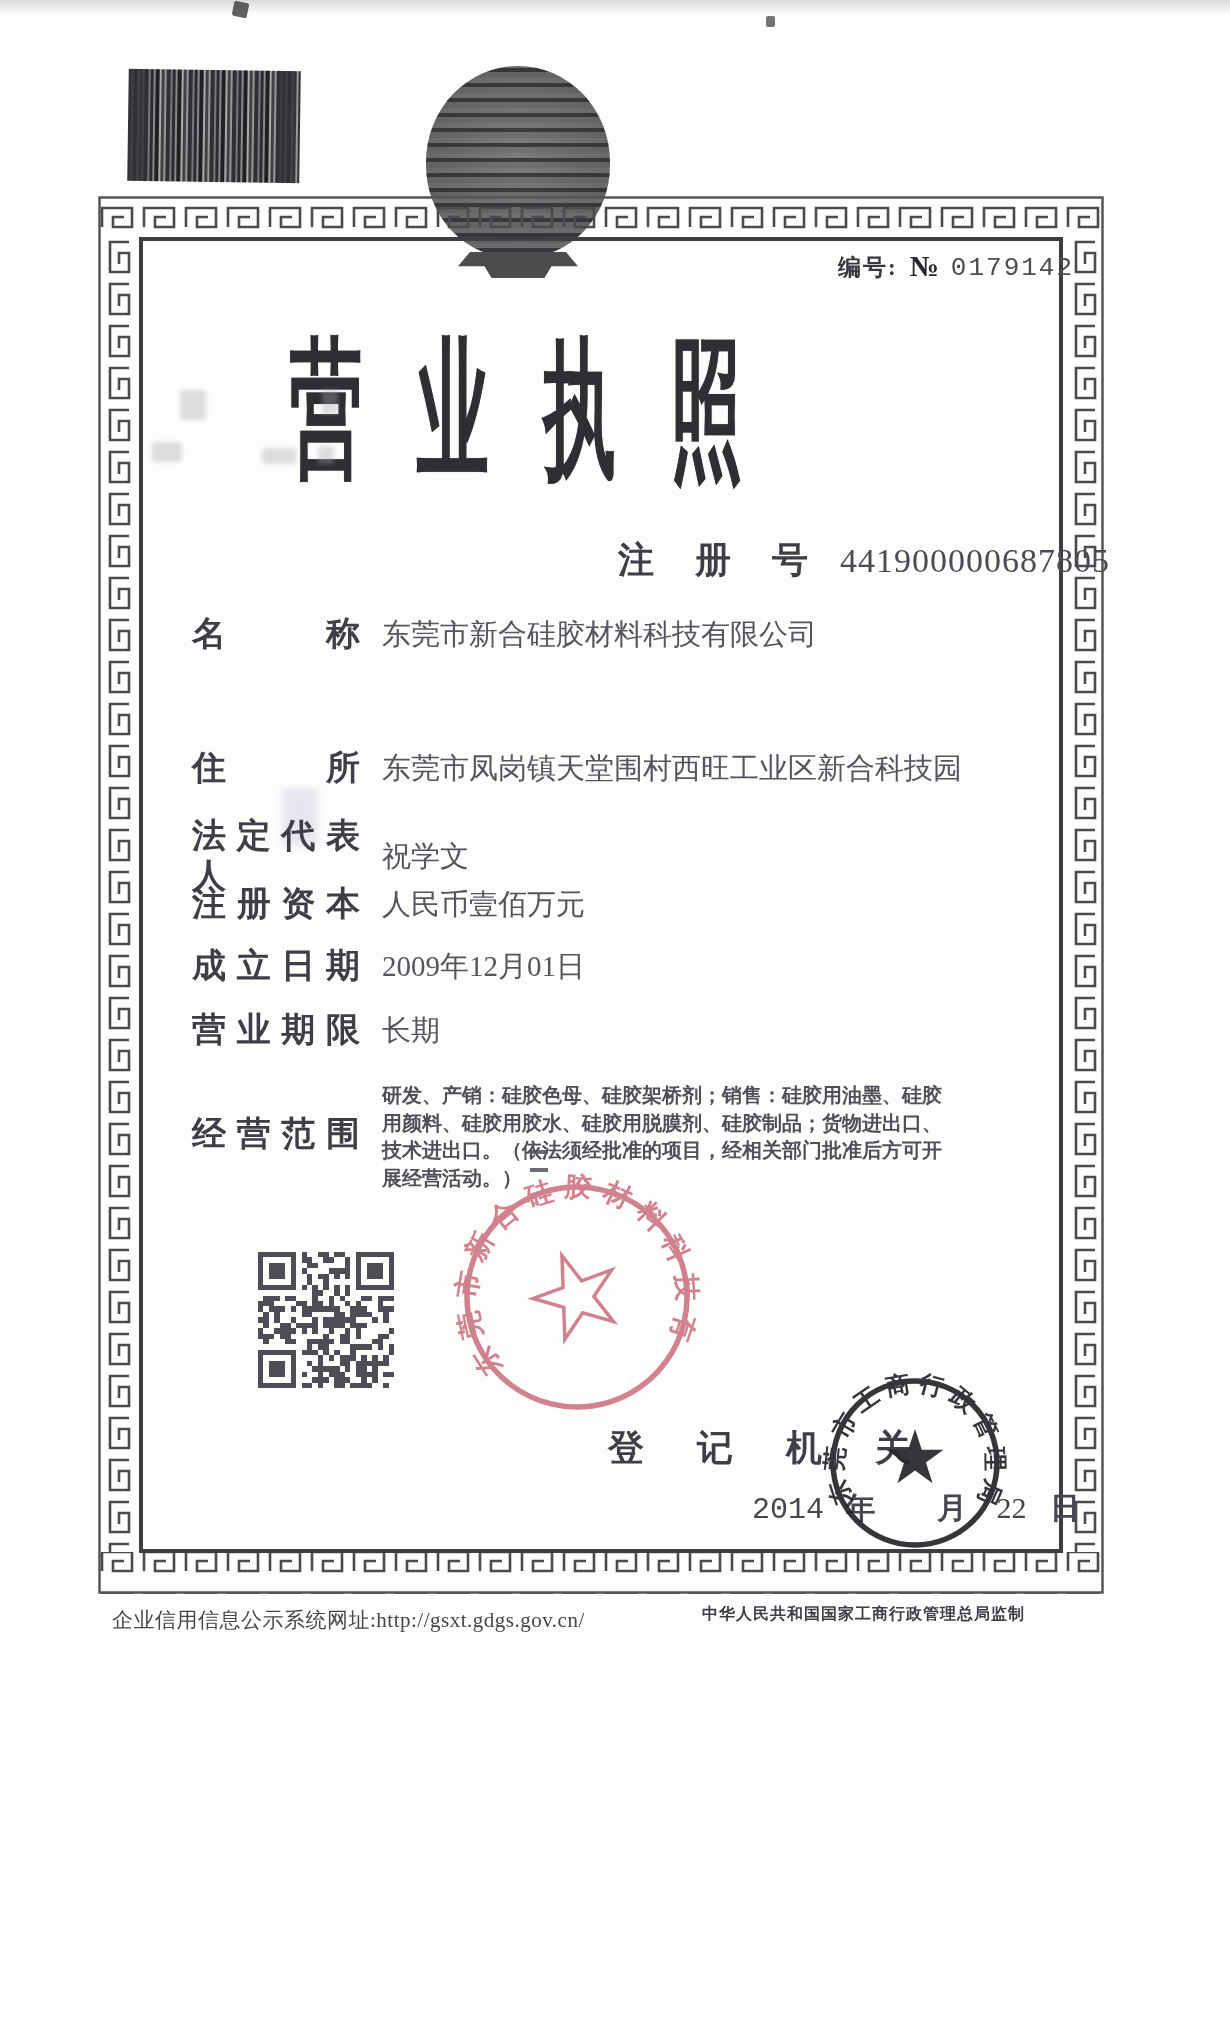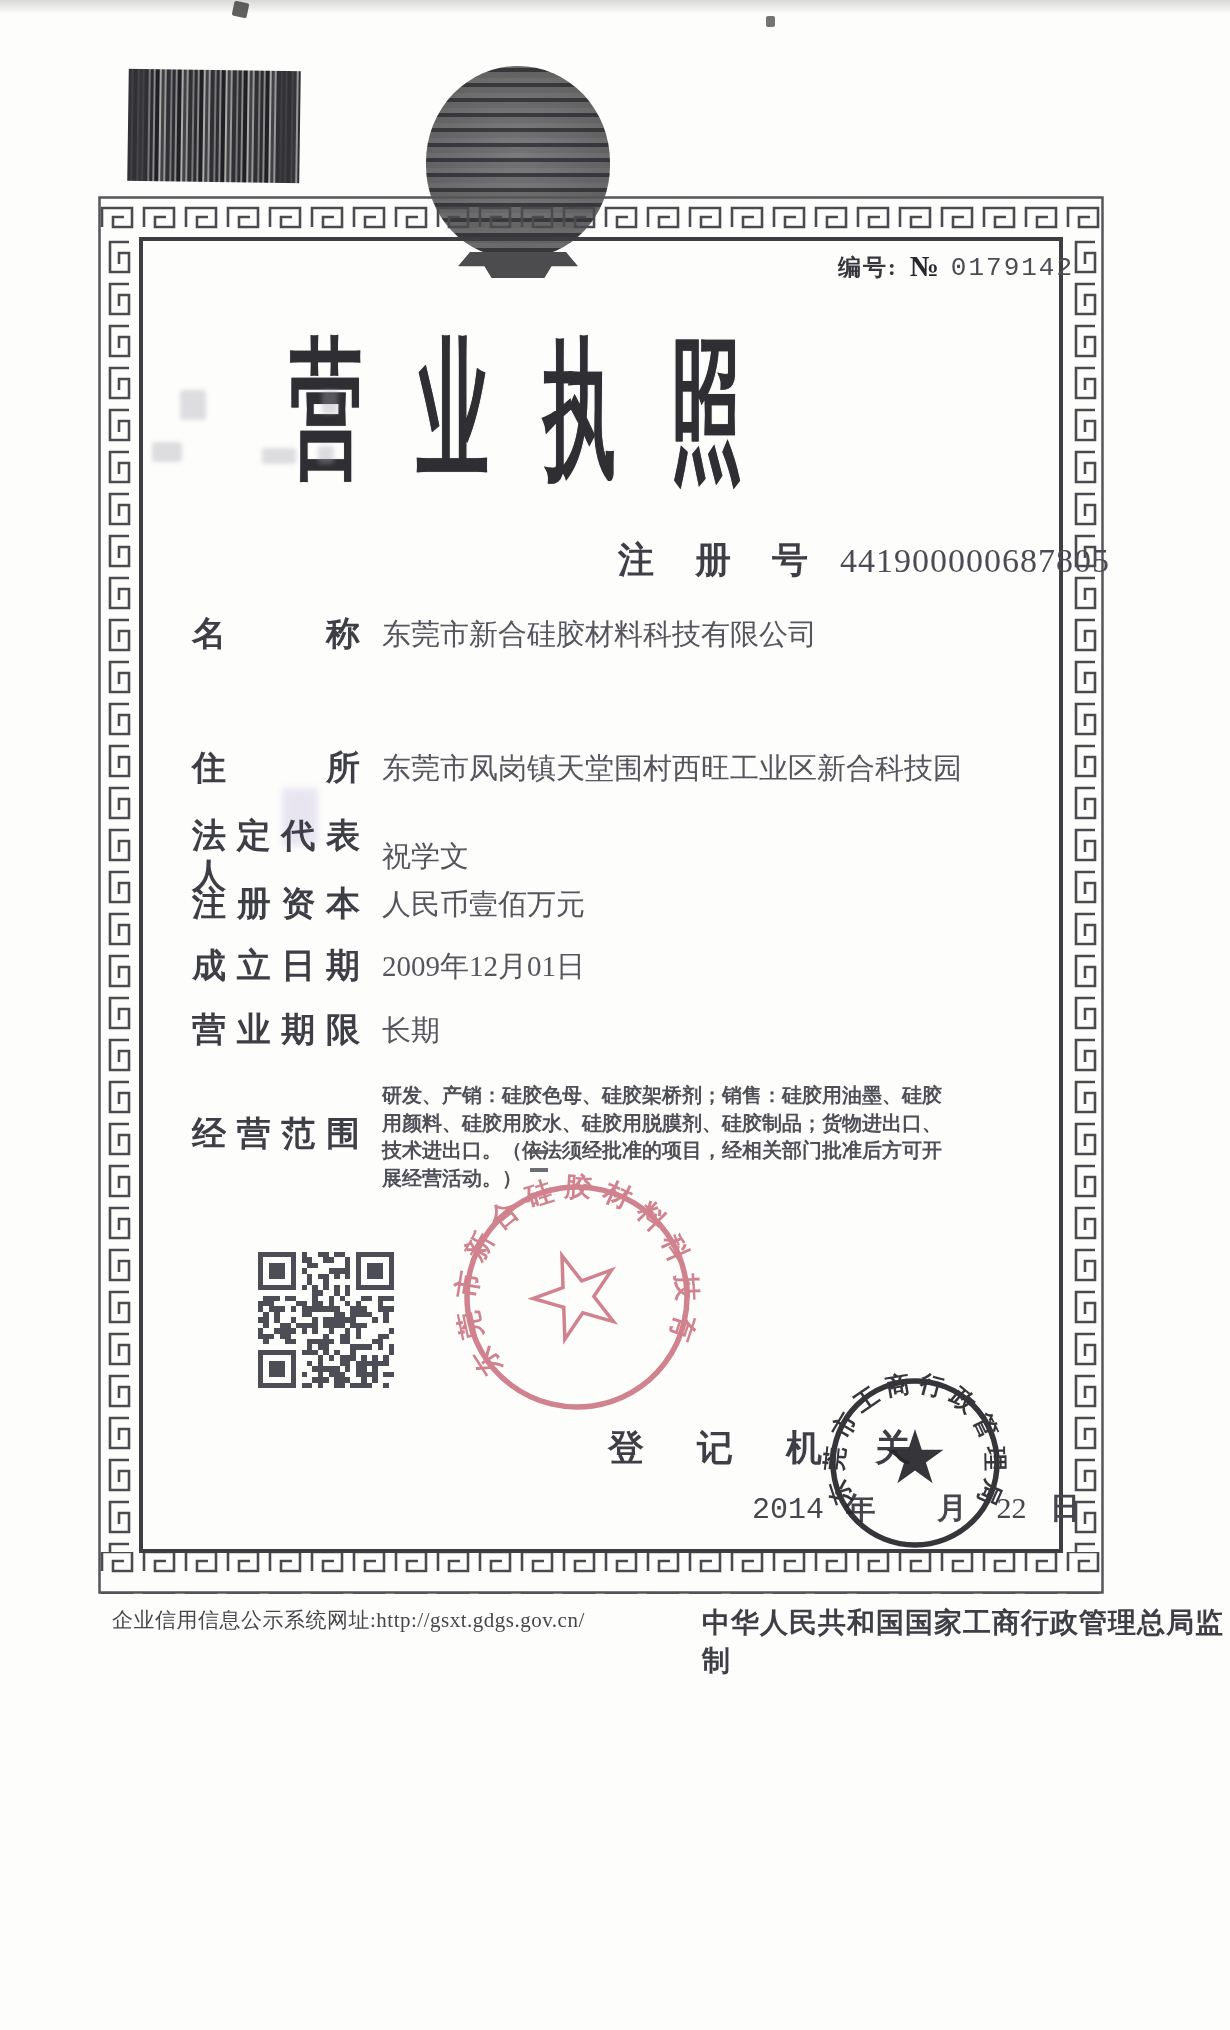--- a/index.html
+++ b/index.html
@@ -71,21 +71,21 @@
   .company-seal{position:absolute;left:452px;top:1172px;opacity:.85;transform:rotate(-8deg);}
   .authority-seal{position:absolute;left:820px;top:1368px;opacity:.92;}
   
   .registrar{position:absolute;left:608px;top:1424px;font-size:36px;font-weight:bold;color:#3e3e46;letter-spacing:22px;white-space:nowrap;}
   .date-row{position:absolute;left:752px;top:1488px;font-size:30px;color:#46464e;white-space:nowrap;}
   .date-row .y{margin-right:14px;font-family:Liberation Mono, monospace;} .date-row .yu{margin-right:54px;font-weight:bold;}
   .date-row .mu{margin-right:22px;font-weight:bold;} .date-row .d{margin-right:16px;}
   .date-row .du{font-weight:bold;}
   
   .footer-left{position:absolute;left:112px;top:1606px;font-size:21px;color:#46464c;letter-spacing:.5px;text-align:center;}
-  .footer-right{position:absolute;left:702px;top:1604px;font-size:28px;font-weight:bold;color:#3e3e46;letter-spacing:1px;}
+  .footer-right{position:absolute;left:702px;top:1604px;font-size:16px;font-weight:bold;color:#3e3e46;letter-spacing:1px;}
 </style>
 </head>
 <body>
 
 <div class="canvas">
 
   <div class="scan-strip"></div>
   <div class="speck s1"></div>
   <div class="speck s2"></div>
 

